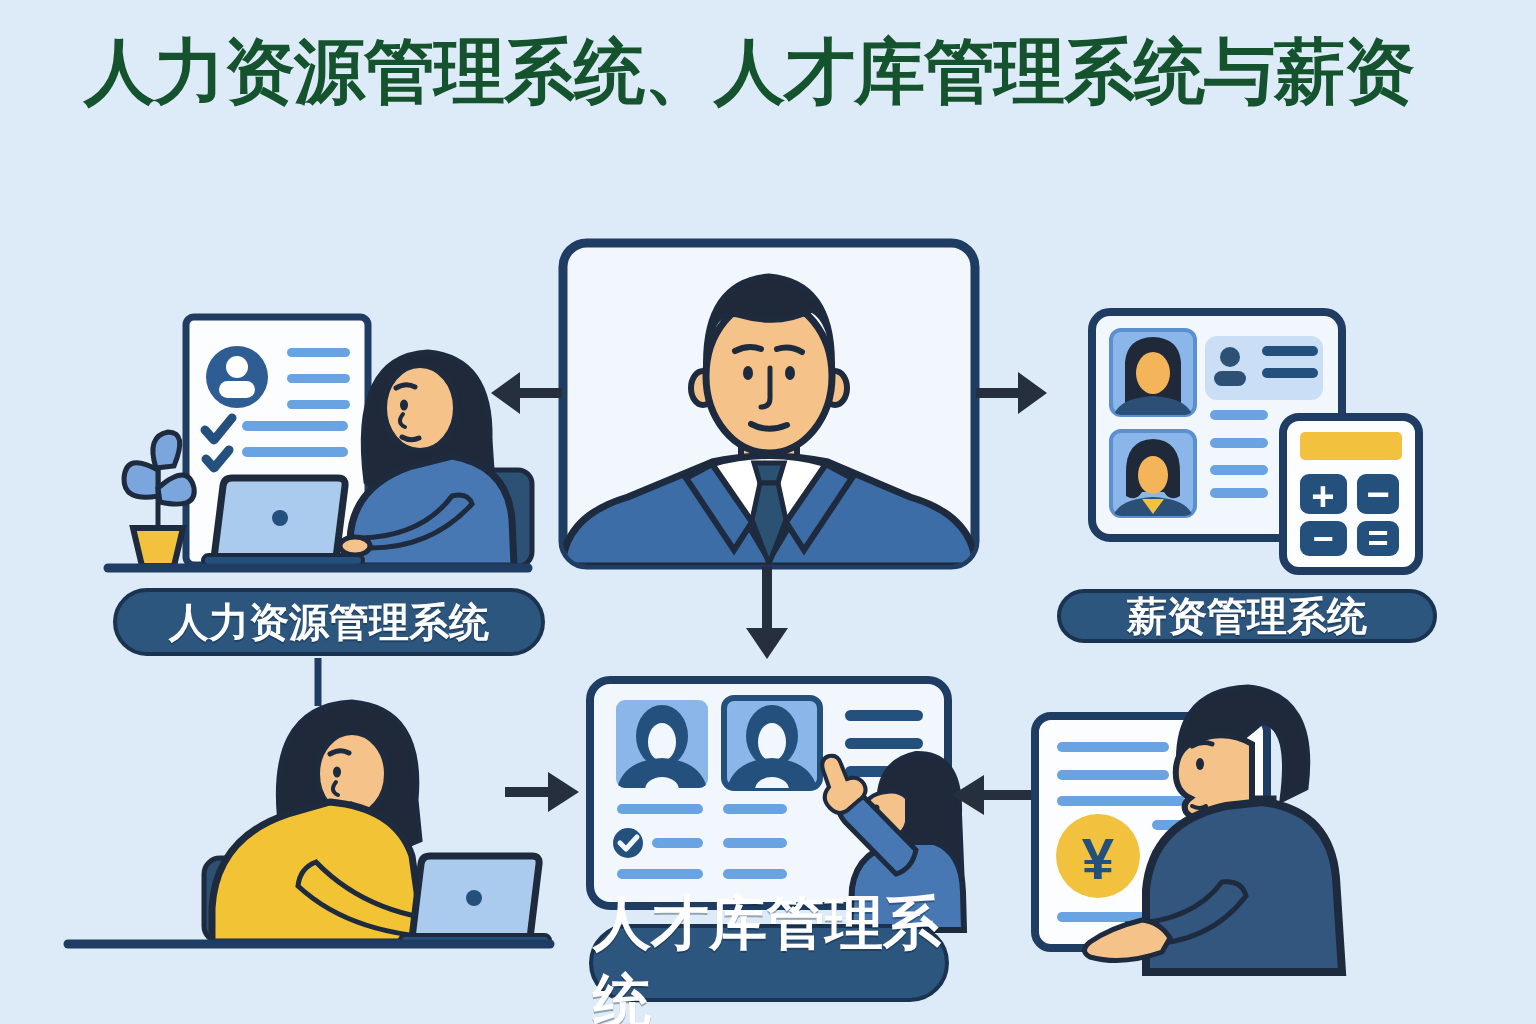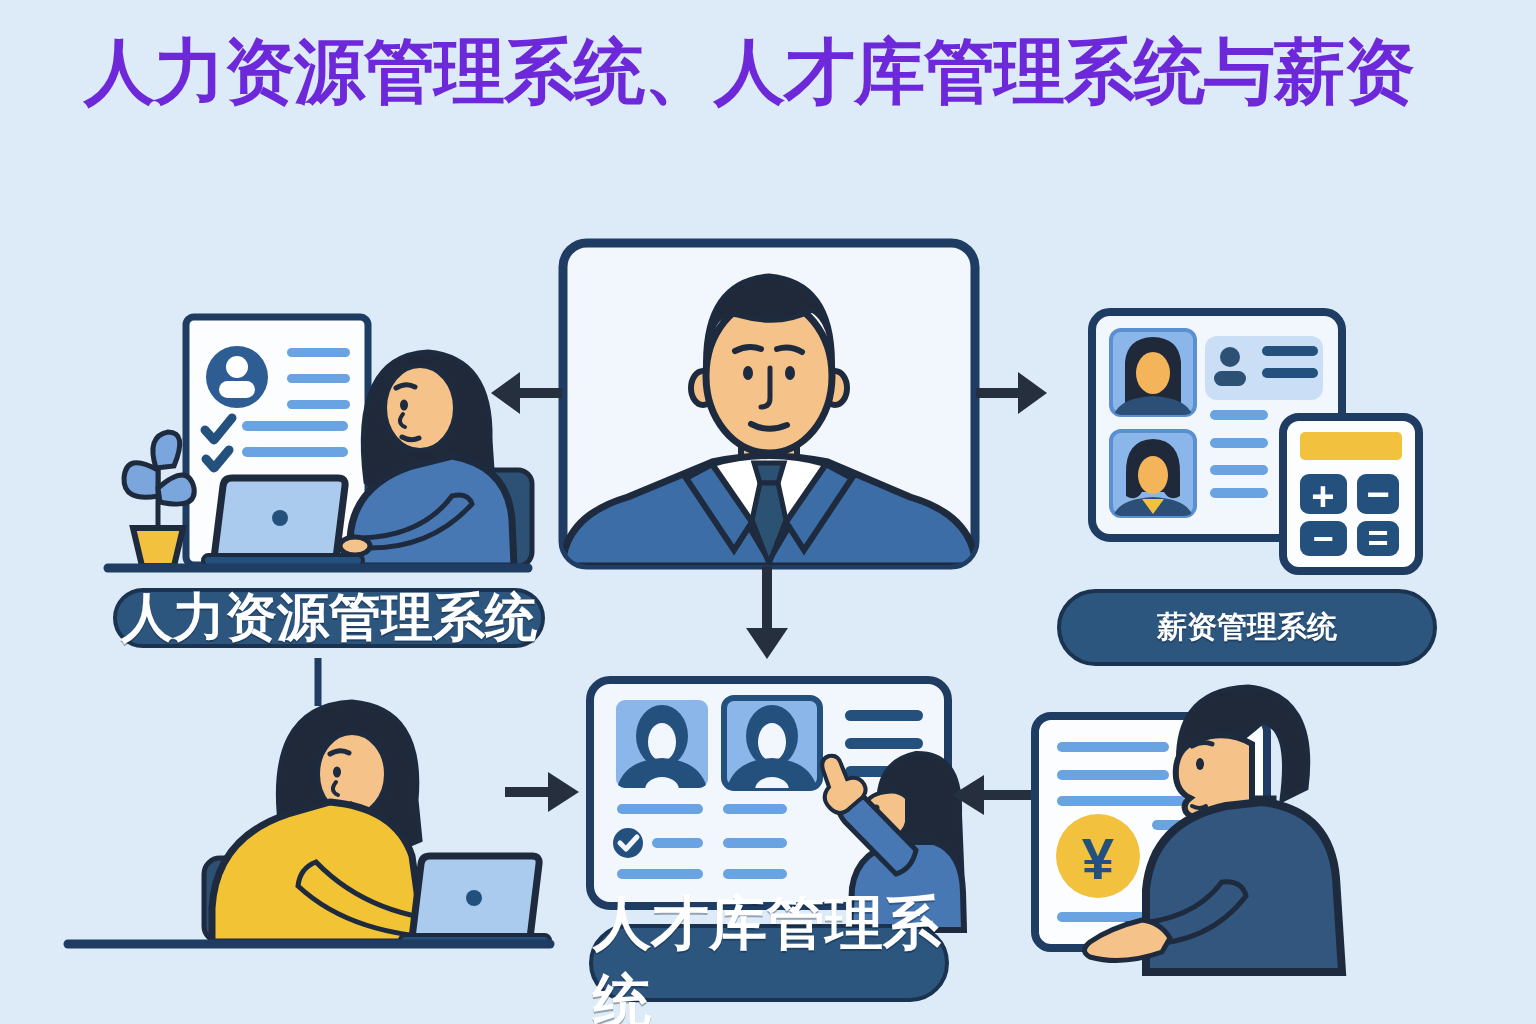--- a/index.html
+++ b/index.html
@@ -1,28 +1,28 @@
 <!DOCTYPE html>
 <html><head>
 <meta charset="utf-8">
 <style>
   html,body{margin:0;padding:0;}
   body{width:1536px;height:1024px;overflow:hidden;background:#dcebf7;
        font-family:"Liberation Sans","DejaVu Sans",sans-serif;}
   .stage{position:relative;width:1536px;height:1024px;background:#dcebf7;}
   .stage svg{position:absolute;left:0;top:0;display:block;}
   .title{position:absolute;left:84px;top:28px;width:1420px;
-         font-size:71px;line-height:88px;font-weight:800;color:#6d28d9;
+         font-size:71px;line-height:88px;font-weight:800;color:#14532d;
          letter-spacing:-1px;z-index:2;}
   .pill{position:absolute;z-index:3;background:#2d567f;border:4px solid #1a3350;
         border-radius:44px;display:flex;align-items:center;justify-content:center;
         color:#ffffff;font-weight:800;text-shadow:0 2px 0 rgba(10,25,45,.35);
         box-sizing:border-box;}
-  .pill-hr{left:113px;top:588px;width:432px;height:60px;font-size:52px;}
-  .pill-payroll{left:1057px;top:589px;width:380px;height:77px;font-size:30px;}
+  .pill-hr{left:113px;top:588px;width:432px;height:68px;font-size:40px;}
+  .pill-payroll{left:1057px;top:589px;width:380px;height:54px;font-size:40px;}
   .pill-talent{left:589px;top:924px;width:360px;height:78px;font-size:58px;}
 </style>
 </head>
 <body>
 
 <div class="stage">
 
   <div class="title">
     <div>人力资源管理系统、人才库管理系统与薪资</div>
   </div>

